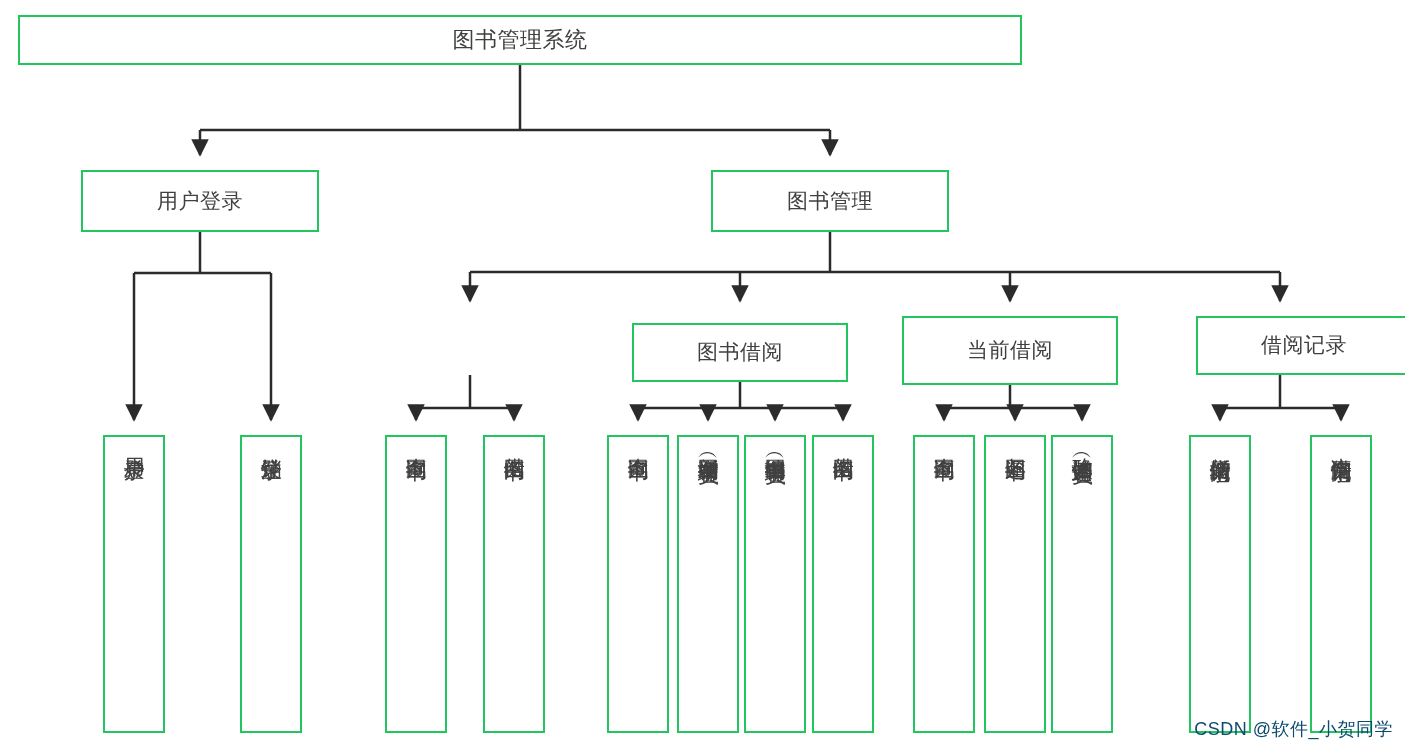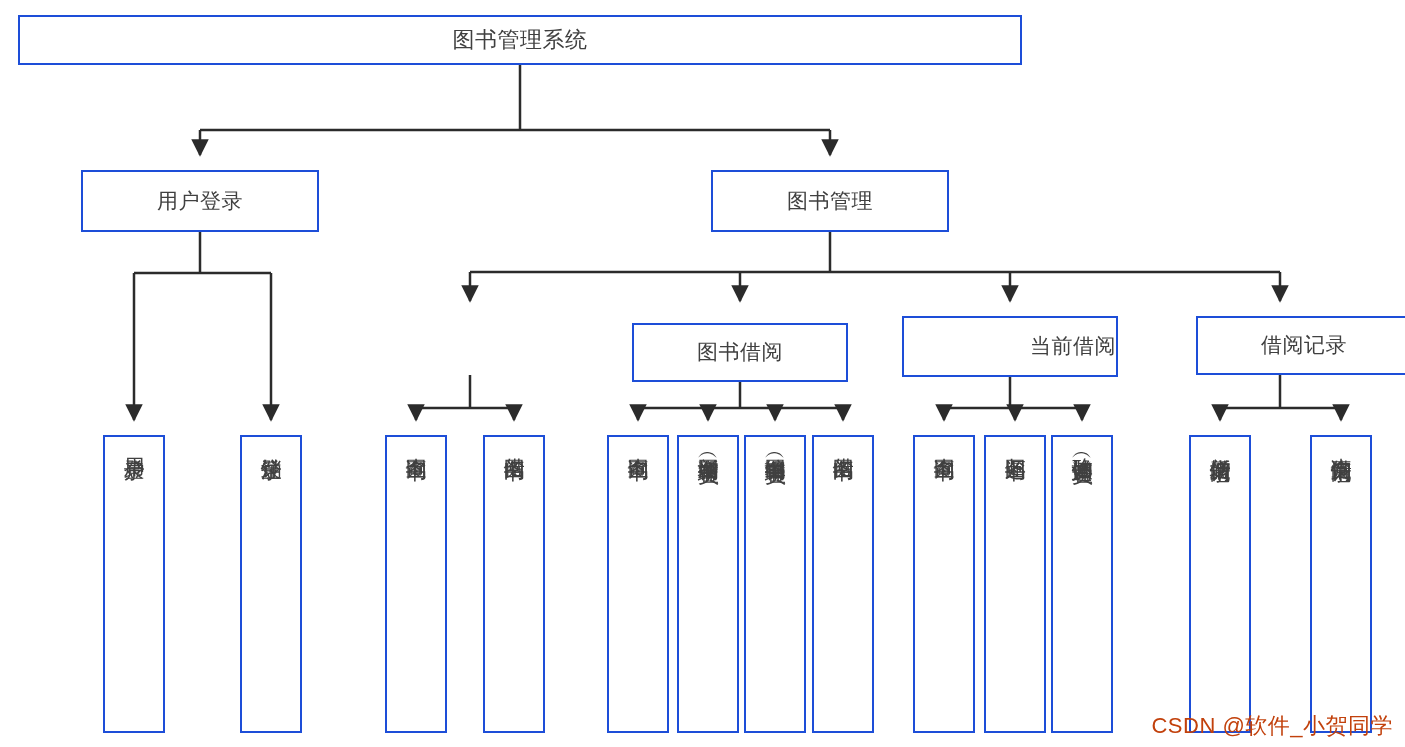--- a/index.html
+++ b/index.html
@@ -23,21 +23,21 @@
     left: 0;
     top: 0;
     width: 1405px;
     height: 747px;
     pointer-events: none;
   }
   .node {
     position: absolute;
     box-sizing: border-box;
     background: #ffffff;
-    border: 2px solid #1d4ed8;
+    border: 2px solid #22c55e;
     display: flex;
     align-items: center;
     justify-content: center;
     color: #3a3a3a;
     z-index: 2;
   }
   .node .label {
     display: block;
     text-align: center;
     line-height: 1.18;
@@ -61,22 +61,22 @@
     font-size: 21px;
     line-height: 1.16;
     letter-spacing: 1px;
     margin: 0 auto;
     white-space: nowrap;
   }
   .watermark {
     position: absolute;
     right: 12px;
     bottom: 6px;
-    font-size: 22px;
-    color: #c2410c;
+    font-size: 18px;
+    color: #0c4a6e;
     letter-spacing: 0.5px;
     z-index: 5;
     white-space: nowrap;
     user-select: none;
   }
 </style>
 </head>
 <body>
 
 <div id="canvas">
@@ -138,21 +138,21 @@
   <div class="node h" style="left:81px; top:170px; width:238px; height:62px;">
     <span class="label">用户登录</span>
   </div>
   <div class="node h" style="left:711px; top:170px; width:238px; height:62px;">
     <span class="label">图书管理</span>
   </div>
 
   <div class="node h" style="left:632px; top:316px; width:216px; height:59px;margin-top:7px;">
     <span class="label">图书借阅</span>
   </div>
-  <div class="node h" style="left:902px; top:316px; width:216px; height:61px;justify-content:flex-end;">
+  <div class="node h" style="left:902px; top:316px; width:216px; height:69px;">
     <span class="label">当前借阅</span>
   </div>
   <div class="node h" style="left:1172px; top:316px; width:216px; height:59px;margin-left:24px;">
     <span class="label">借阅记录</span>
   </div>
 
   <div class="node v" style="left:103px; top:435px; width:62px; height:298px;">
     <span class="label">用户登录</span>
   </div>
   <div class="node v" style="left:240px; top:435px; width:62px; height:298px;">

